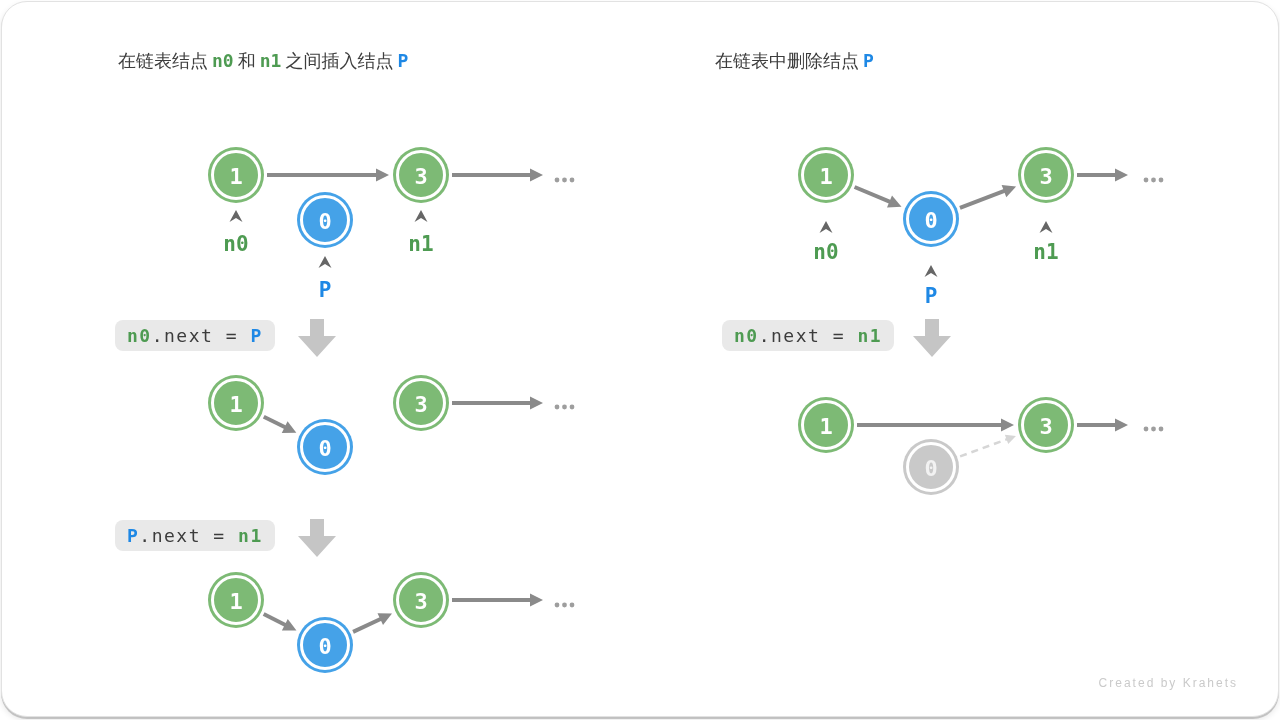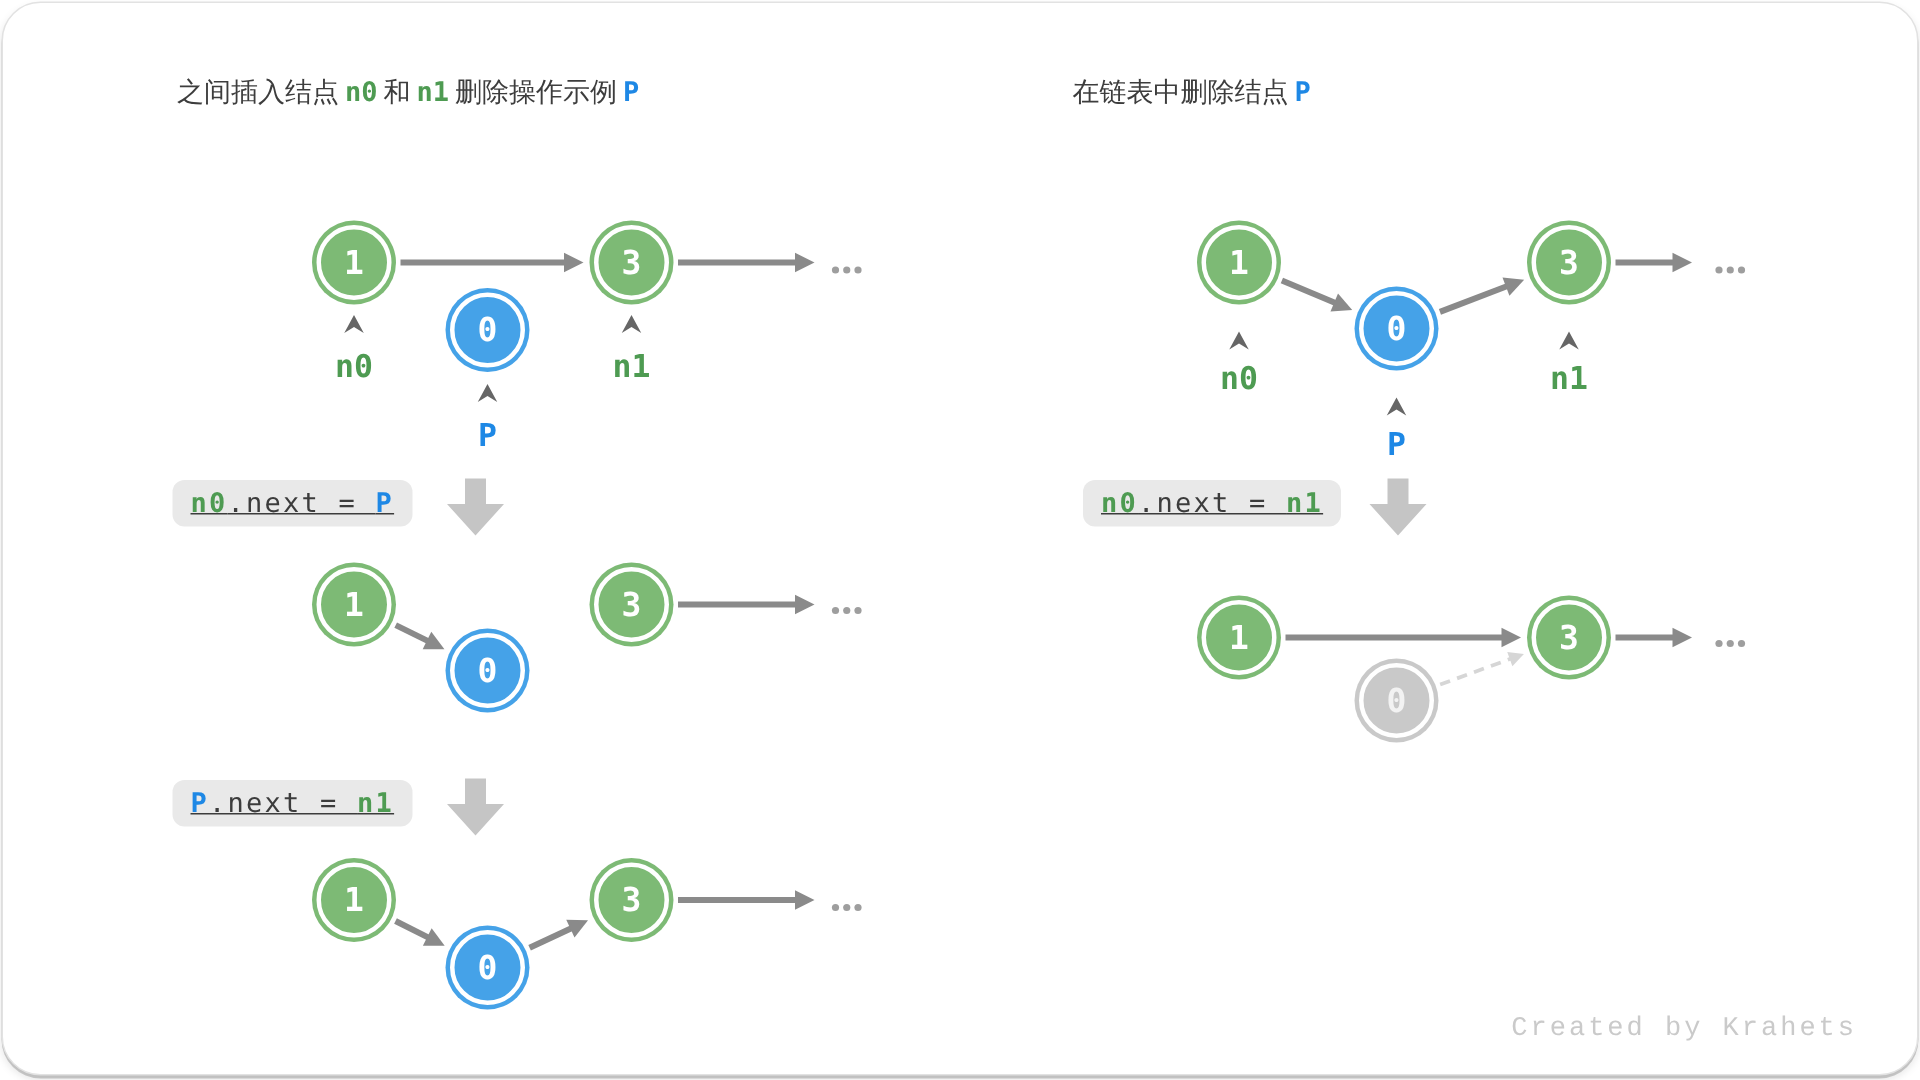--- a/index.html
+++ b/index.html
@@ -12,27 +12,27 @@
   #left-header{left:118px;top:36px;}
   #right-header{left:715px;top:36px;}
   .panel-title{margin:0;font-size:21px;font-weight:bold;color:var(--title);letter-spacing:1px;}
   .subtitle{margin:13px 0 0 0;font-size:18px;color:var(--subtitle);white-space:nowrap;}
   .subtitle .tok-green,.subtitle .tok-blue{font-family:"DejaVu Sans Mono","Liberation Mono",monospace;
         font-weight:bold;font-size:18px;margin:0 4px;}
   .tok-green{color:var(--label-green);font-weight:bold;}
   .tok-blue{color:var(--label-blue);font-weight:bold;}
   .code-box{position:absolute;background:var(--code-bg);border-radius:8px;
         font-family:"DejaVu Sans Mono","Liberation Mono",monospace;font-size:18px;
-        letter-spacing:1.5px;padding:5px 12px;color:var(--code-text);white-space:nowrap;text-decoration:underline;}
+        letter-spacing:1.5px;padding:5px 12px;color:var(--code-text);white-space:nowrap;}
   .code-box .tok-plain{color:var(--code-text);}
   #code-l1{left:115px;top:320px;}
   #code-l2{left:115px;top:520px;}
   #code-r1{left:722px;top:320px;}
   .credit{position:absolute;right:42px;top:676px;
-        font-family:Liberation Mono, monospace;font-size:18px;
+        font-family:Liberation Sans, sans-serif;font-size:12px;
         letter-spacing:2px;color:var(--credit);}
 </style>
 </head>
 <body>
 
 <div class="card"></div>
 
 <svg id="diagram-svg" viewBox="0 0 1280 720">
     <line x1="267" y1="175" x2="379.9" y2="175" stroke="#8A8A8A" stroke-width="4"></line>
     <polygon points="389,175 376,181.5 376,168.5" fill="#8A8A8A"></polygon>
@@ -161,21 +161,21 @@
     <text x="325" y="297" text-anchor="middle" fill="#1E88E5" font-family="&quot;DejaVu Sans Mono&quot;,&quot;Liberation Mono&quot;,monospace" font-size="21" font-weight="bold">P</text>
     <text x="826" y="259" text-anchor="middle" fill="#4E9B52" font-family="&quot;DejaVu Sans Mono&quot;,&quot;Liberation Mono&quot;,monospace" font-size="21" font-weight="bold">n0</text>
     <text x="1046" y="259" text-anchor="middle" fill="#4E9B52" font-family="&quot;DejaVu Sans Mono&quot;,&quot;Liberation Mono&quot;,monospace" font-size="21" font-weight="bold">n1</text>
     <text x="931" y="303" text-anchor="middle" fill="#1E88E5" font-family="&quot;DejaVu Sans Mono&quot;,&quot;Liberation Mono&quot;,monospace" font-size="21" font-weight="bold">P</text>
     <polygon points="310,319 324,319 324,336 336,336 317,357 298,336 310,336" fill="#C5C5C5"></polygon>
     <polygon points="310,519 324,519 324,536 336,536 317,557 298,536 310,536" fill="#C5C5C5"></polygon>
     <polygon points="925,319 939,319 939,336 951,336 932,357 913,336 925,336" fill="#C5C5C5"></polygon>
   </svg>
 
 <div class="panel-header" id="left-header">
-  <p class="subtitle" id="left-subtitle"><span class="tok-plain">之间插入结点</span><span class="tok-green">n0</span><span class="tok-plain">和</span><span class="tok-green">n1</span><span class="tok-plain">删除操作示例</span><span class="tok-blue">P</span></p>
+  <p class="subtitle" id="left-subtitle"><span class="tok-plain">在链表结点</span><span class="tok-green">n0</span><span class="tok-plain">和</span><span class="tok-green">n1</span><span class="tok-plain">之间插入结点</span><span class="tok-blue">P</span></p>
 </div>
 
 <div class="panel-header" id="right-header">
   <p class="subtitle" id="right-subtitle"><span class="tok-plain">在链表中删除结点</span><span class="tok-blue">P</span></p>
 </div>
 
 <div class="code-box" id="code-l1"><span class="tok-green">n0</span><span class="tok-plain">.next = </span><span class="tok-blue">P</span></div>
 <div class="code-box" id="code-l2"><span class="tok-blue">P</span><span class="tok-plain">.next = </span><span class="tok-green">n1</span></div>
 <div class="code-box" id="code-r1"><span class="tok-green">n0</span><span class="tok-plain">.next = </span><span class="tok-green">n1</span></div>
 

